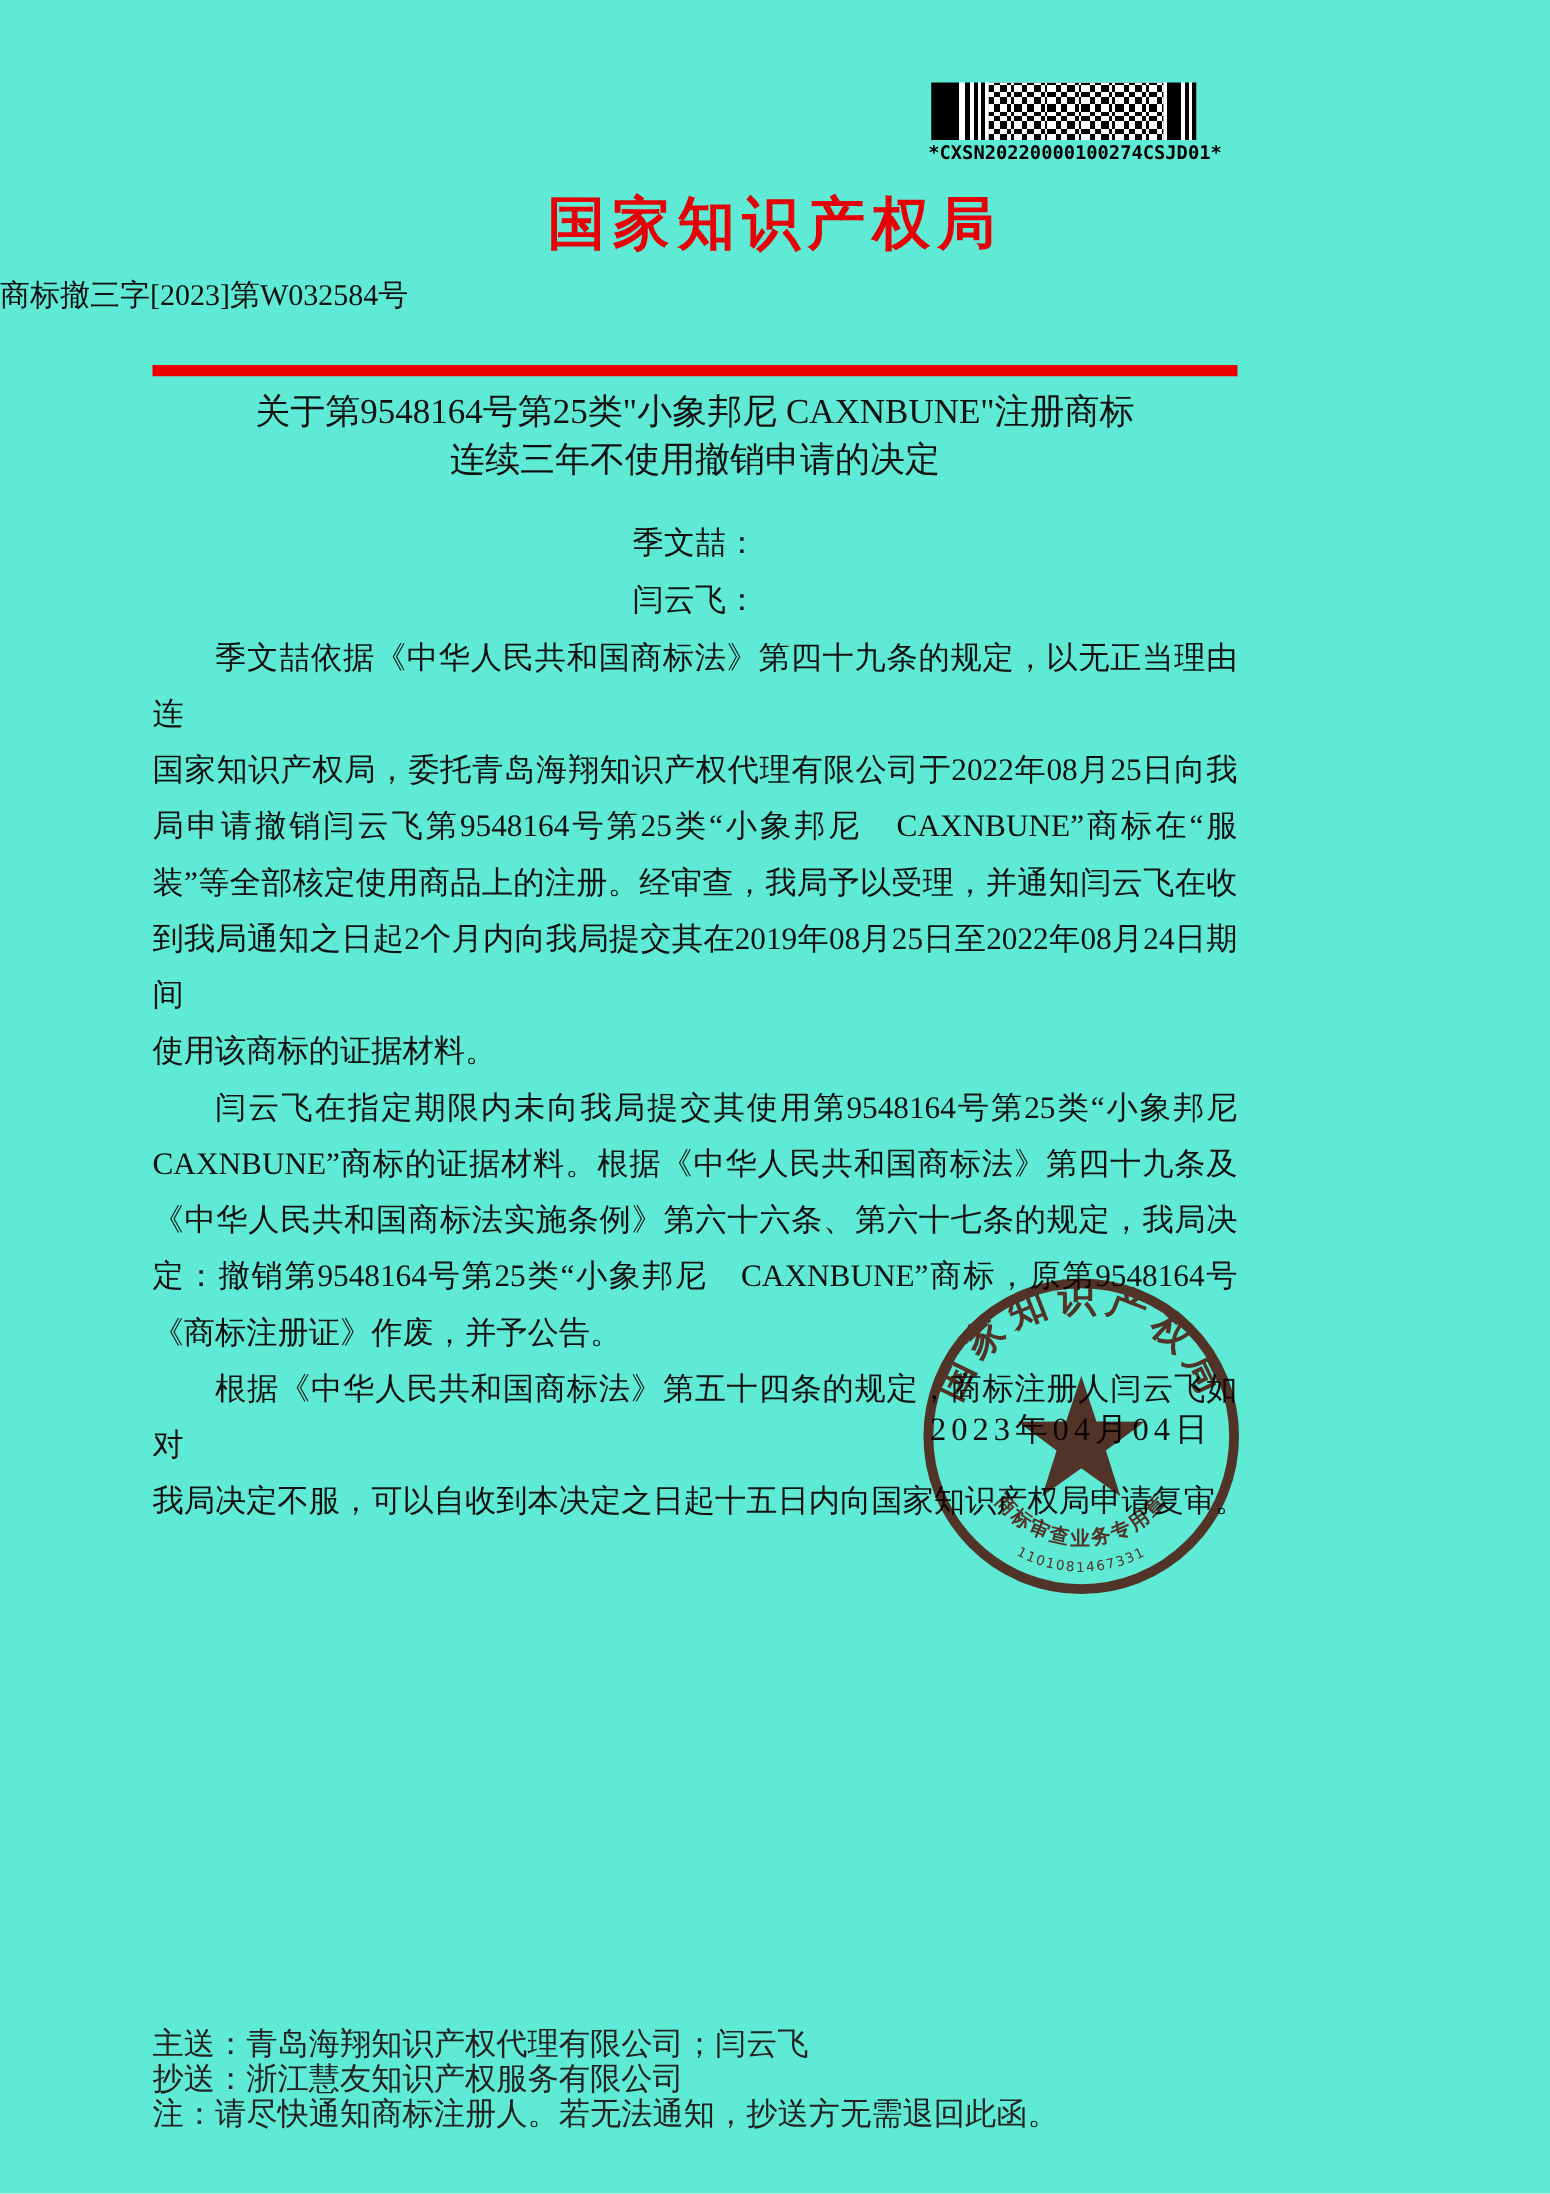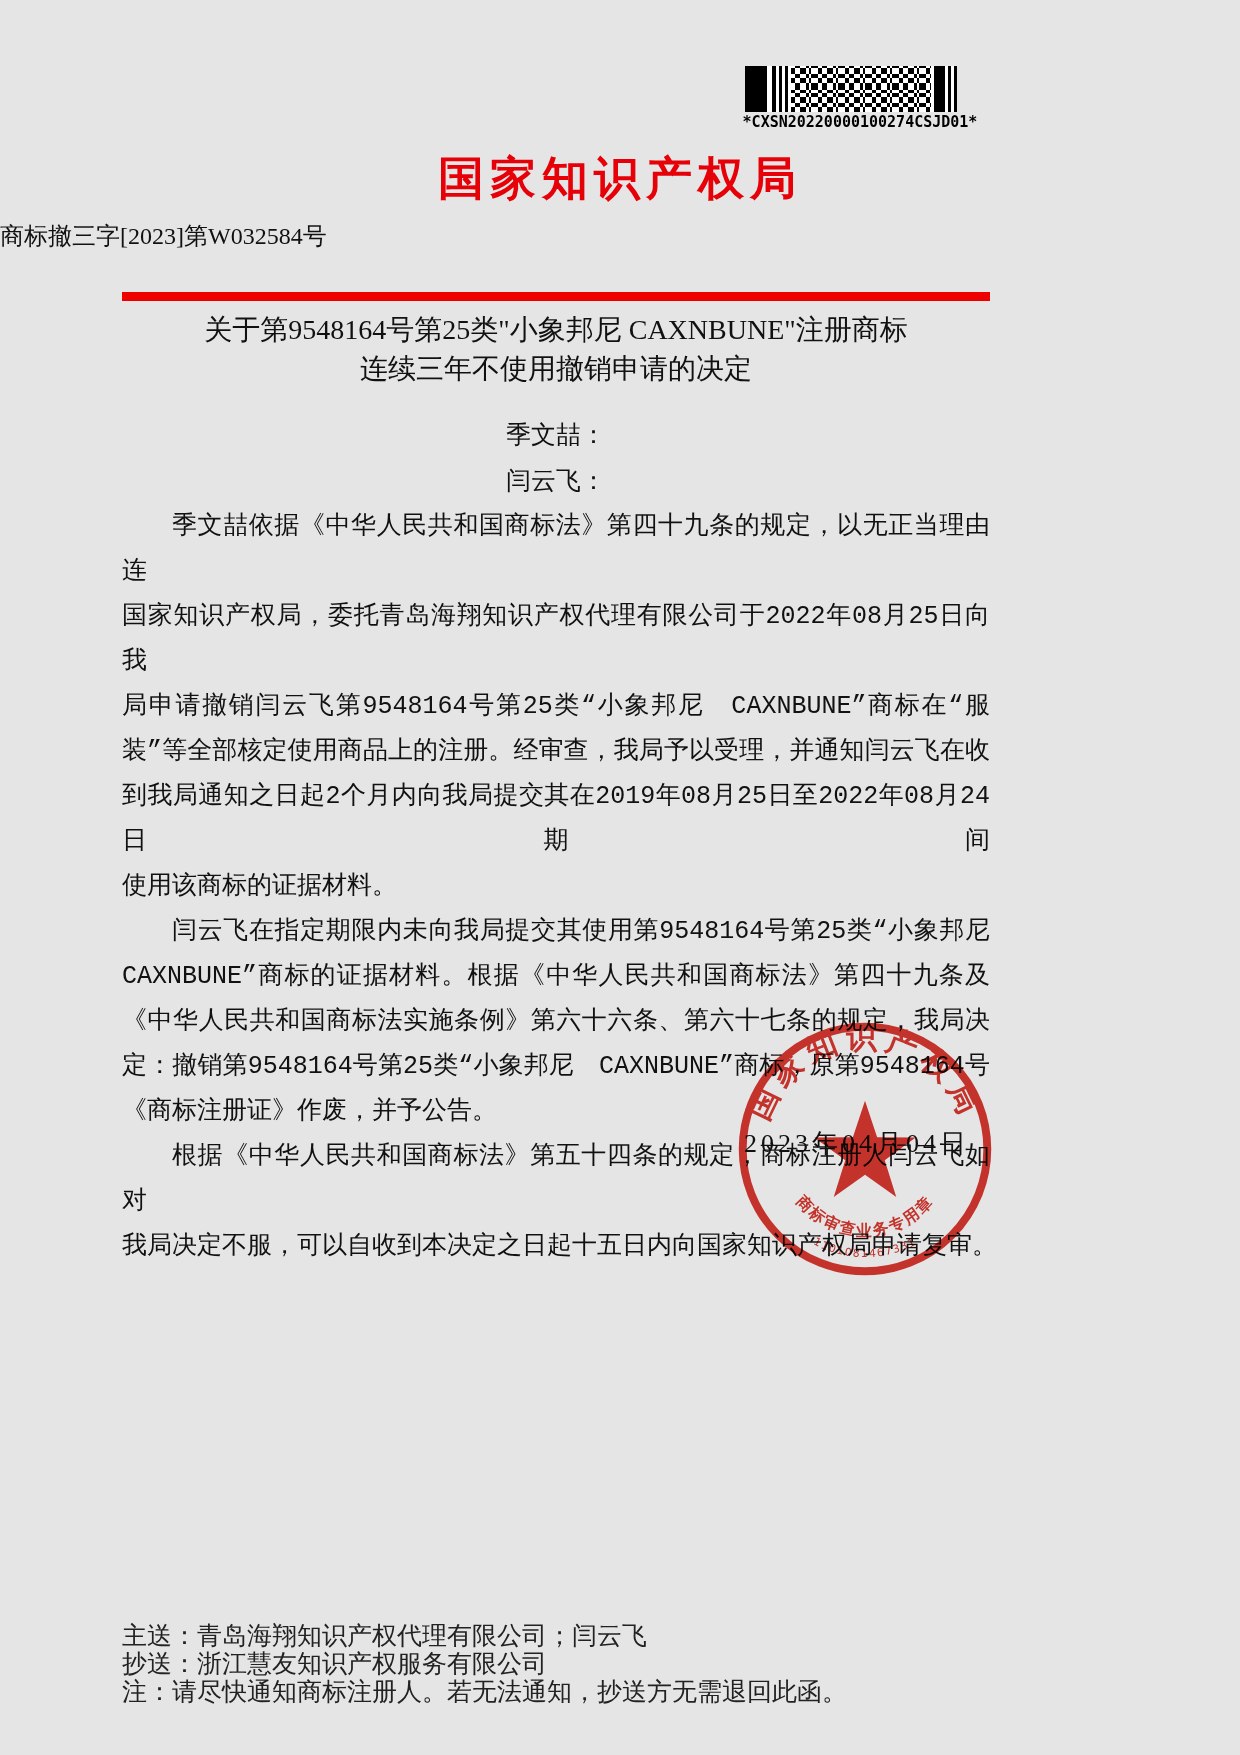--- a/index.html
+++ b/index.html
@@ -1,19 +1,19 @@
 <!DOCTYPE html>
 <html lang="zh"><head>
 <meta charset="utf-8">
 <style>
   html,body{margin:0;padding:0;background:#ffffff;}
   .page{
     position:relative;
     width:1240px;height:1755px;
-    background:#e5e5e5;
+    background:#5eead4;
     outline:1px solid #e3e3e3;
     font-family:"Liberation Serif","DejaVu Serif",serif;
     color:#1a1a1a;
     overflow:hidden;
   }
   
   .barcode{position:absolute;left:745px;top:66px;width:212px;height:46px;display:flex;}
   .bc-left{width:46px;height:100%;
     background:linear-gradient(90deg,#000 0 22px,#fff 22px 27px,#000 27px 31px,#fff 31px 34px,#000 34px 37px,#fff 37px 40px,#000 40px 43px,#fff 43px 46px);}
   .bc-noise{flex:1;height:100%;
@@ -37,21 +37,21 @@
     position:absolute;left:0;top:220px;width:100%;
     text-align:left;font-size:24px;color:#111;}
   .red-rule{position:absolute;left:122px;top:292px;width:868px;height:9px;background:#ee0000;}
   .doc-title{
     position:absolute;left:122px;top:310px;width:868px;
     text-align:center;font-size:28px;line-height:39px;color:#111;}
   
   .content{position:absolute;left:122px;top:412px;width:868px;font-size:25px;color:#111;}
   .addressee{line-height:46px;text-align:center;}
   .para{margin:0;}
-  .doc-line{line-height:45px;white-space:nowrap;font-family:Liberation Mono, monospace;}
+  .doc-line{line-height:45px;white-space:nowrap;}
   .doc-line.j{white-space:normal;text-align:justify;text-align-last:justify;}
   .para .doc-line:first-child{text-indent:2em;}
   
   .date{
     position:absolute;left:744px;top:1126px;
     font-size:26px;letter-spacing:4px;color:#111;}
   .seal{
     position:absolute;left:726px;top:1006px;width:278px;height:286px;
     mix-blend-mode:multiply;opacity:.93;}
   .seal-stroke{stroke:#d7281f;}

